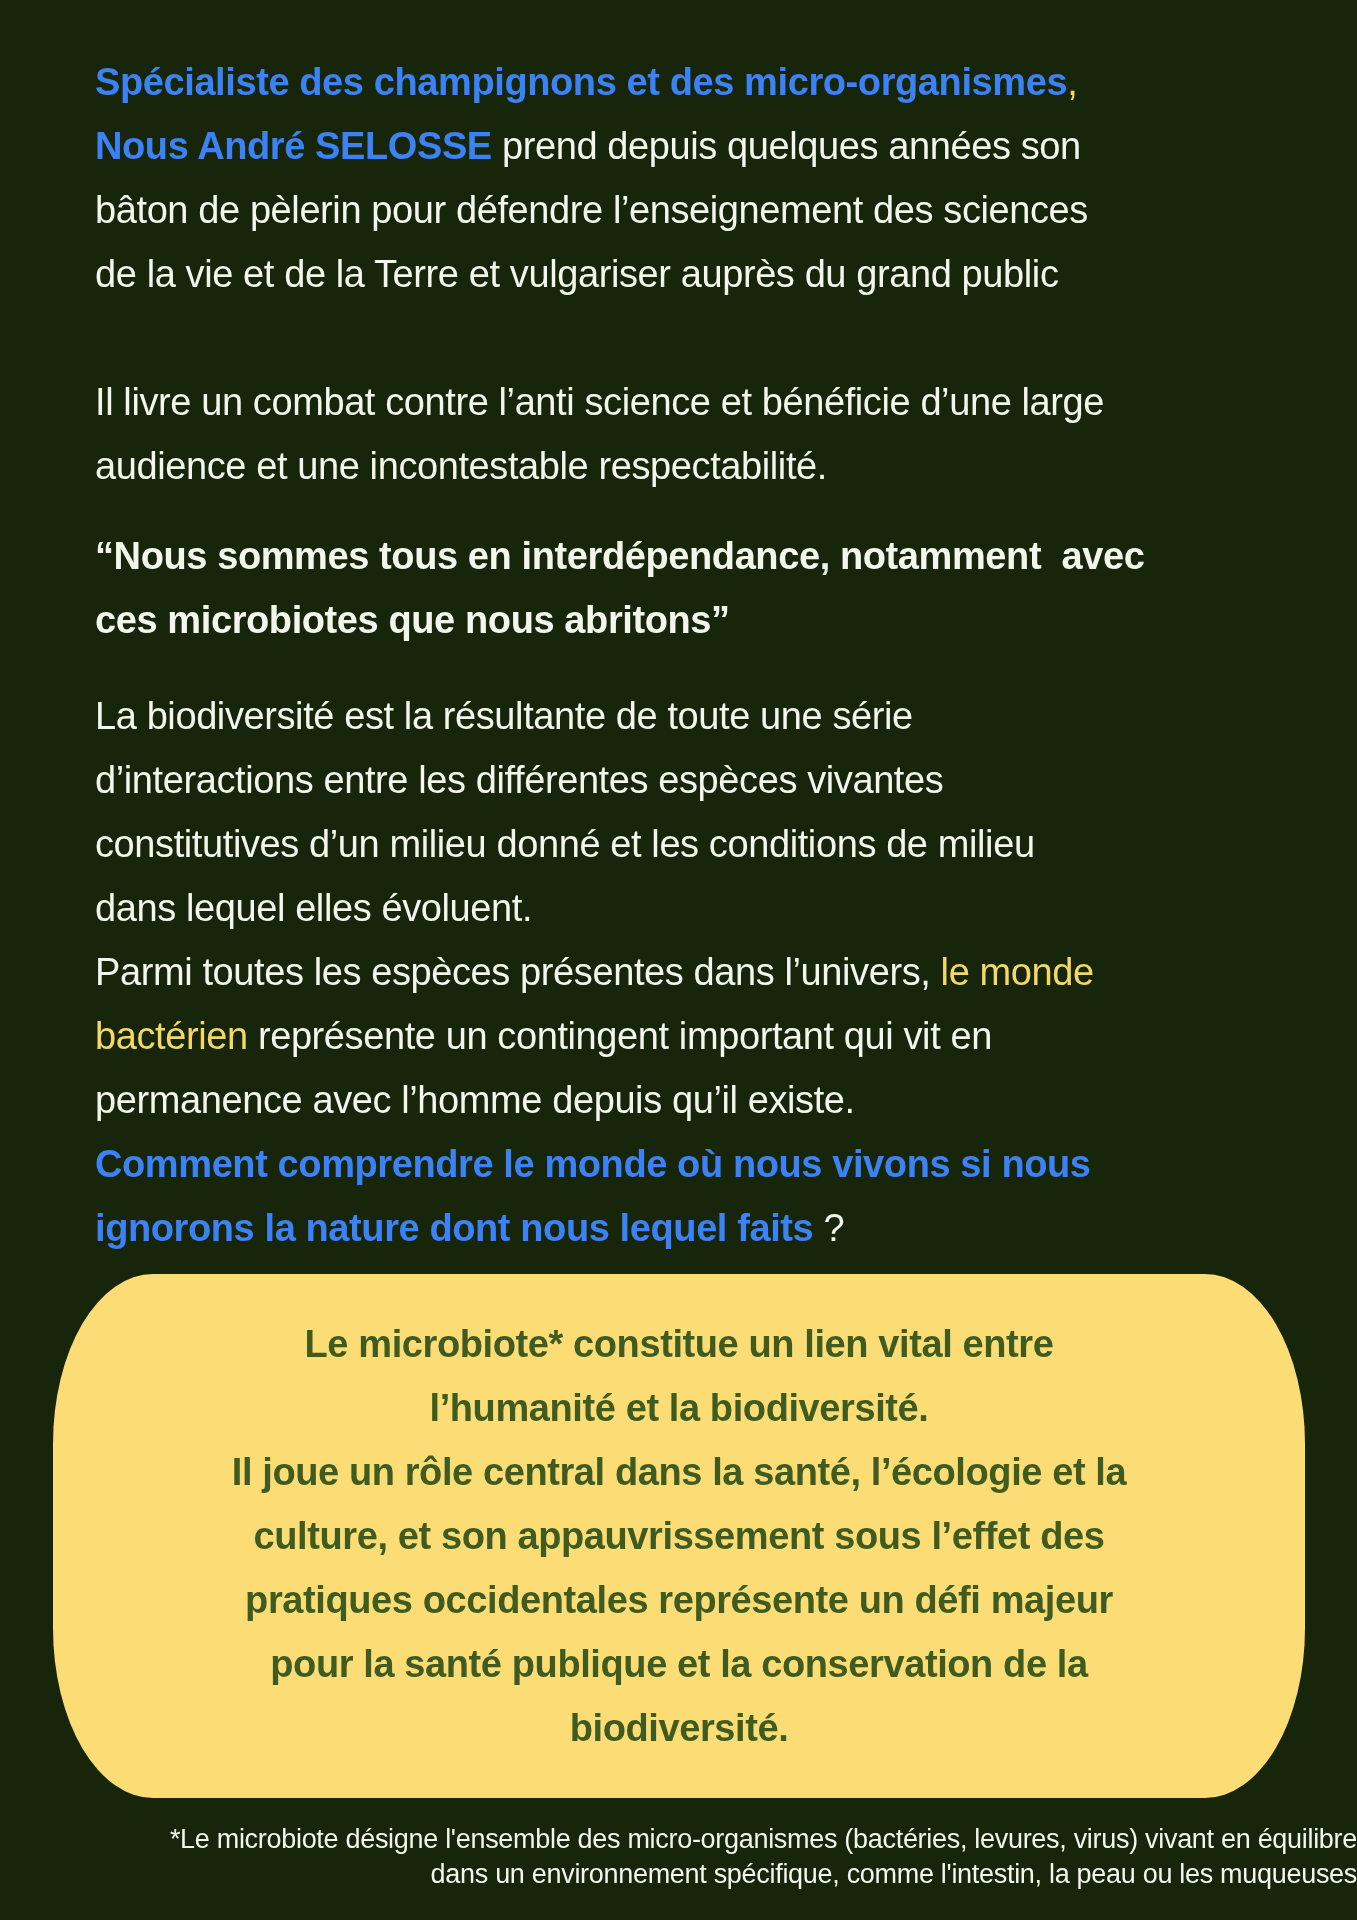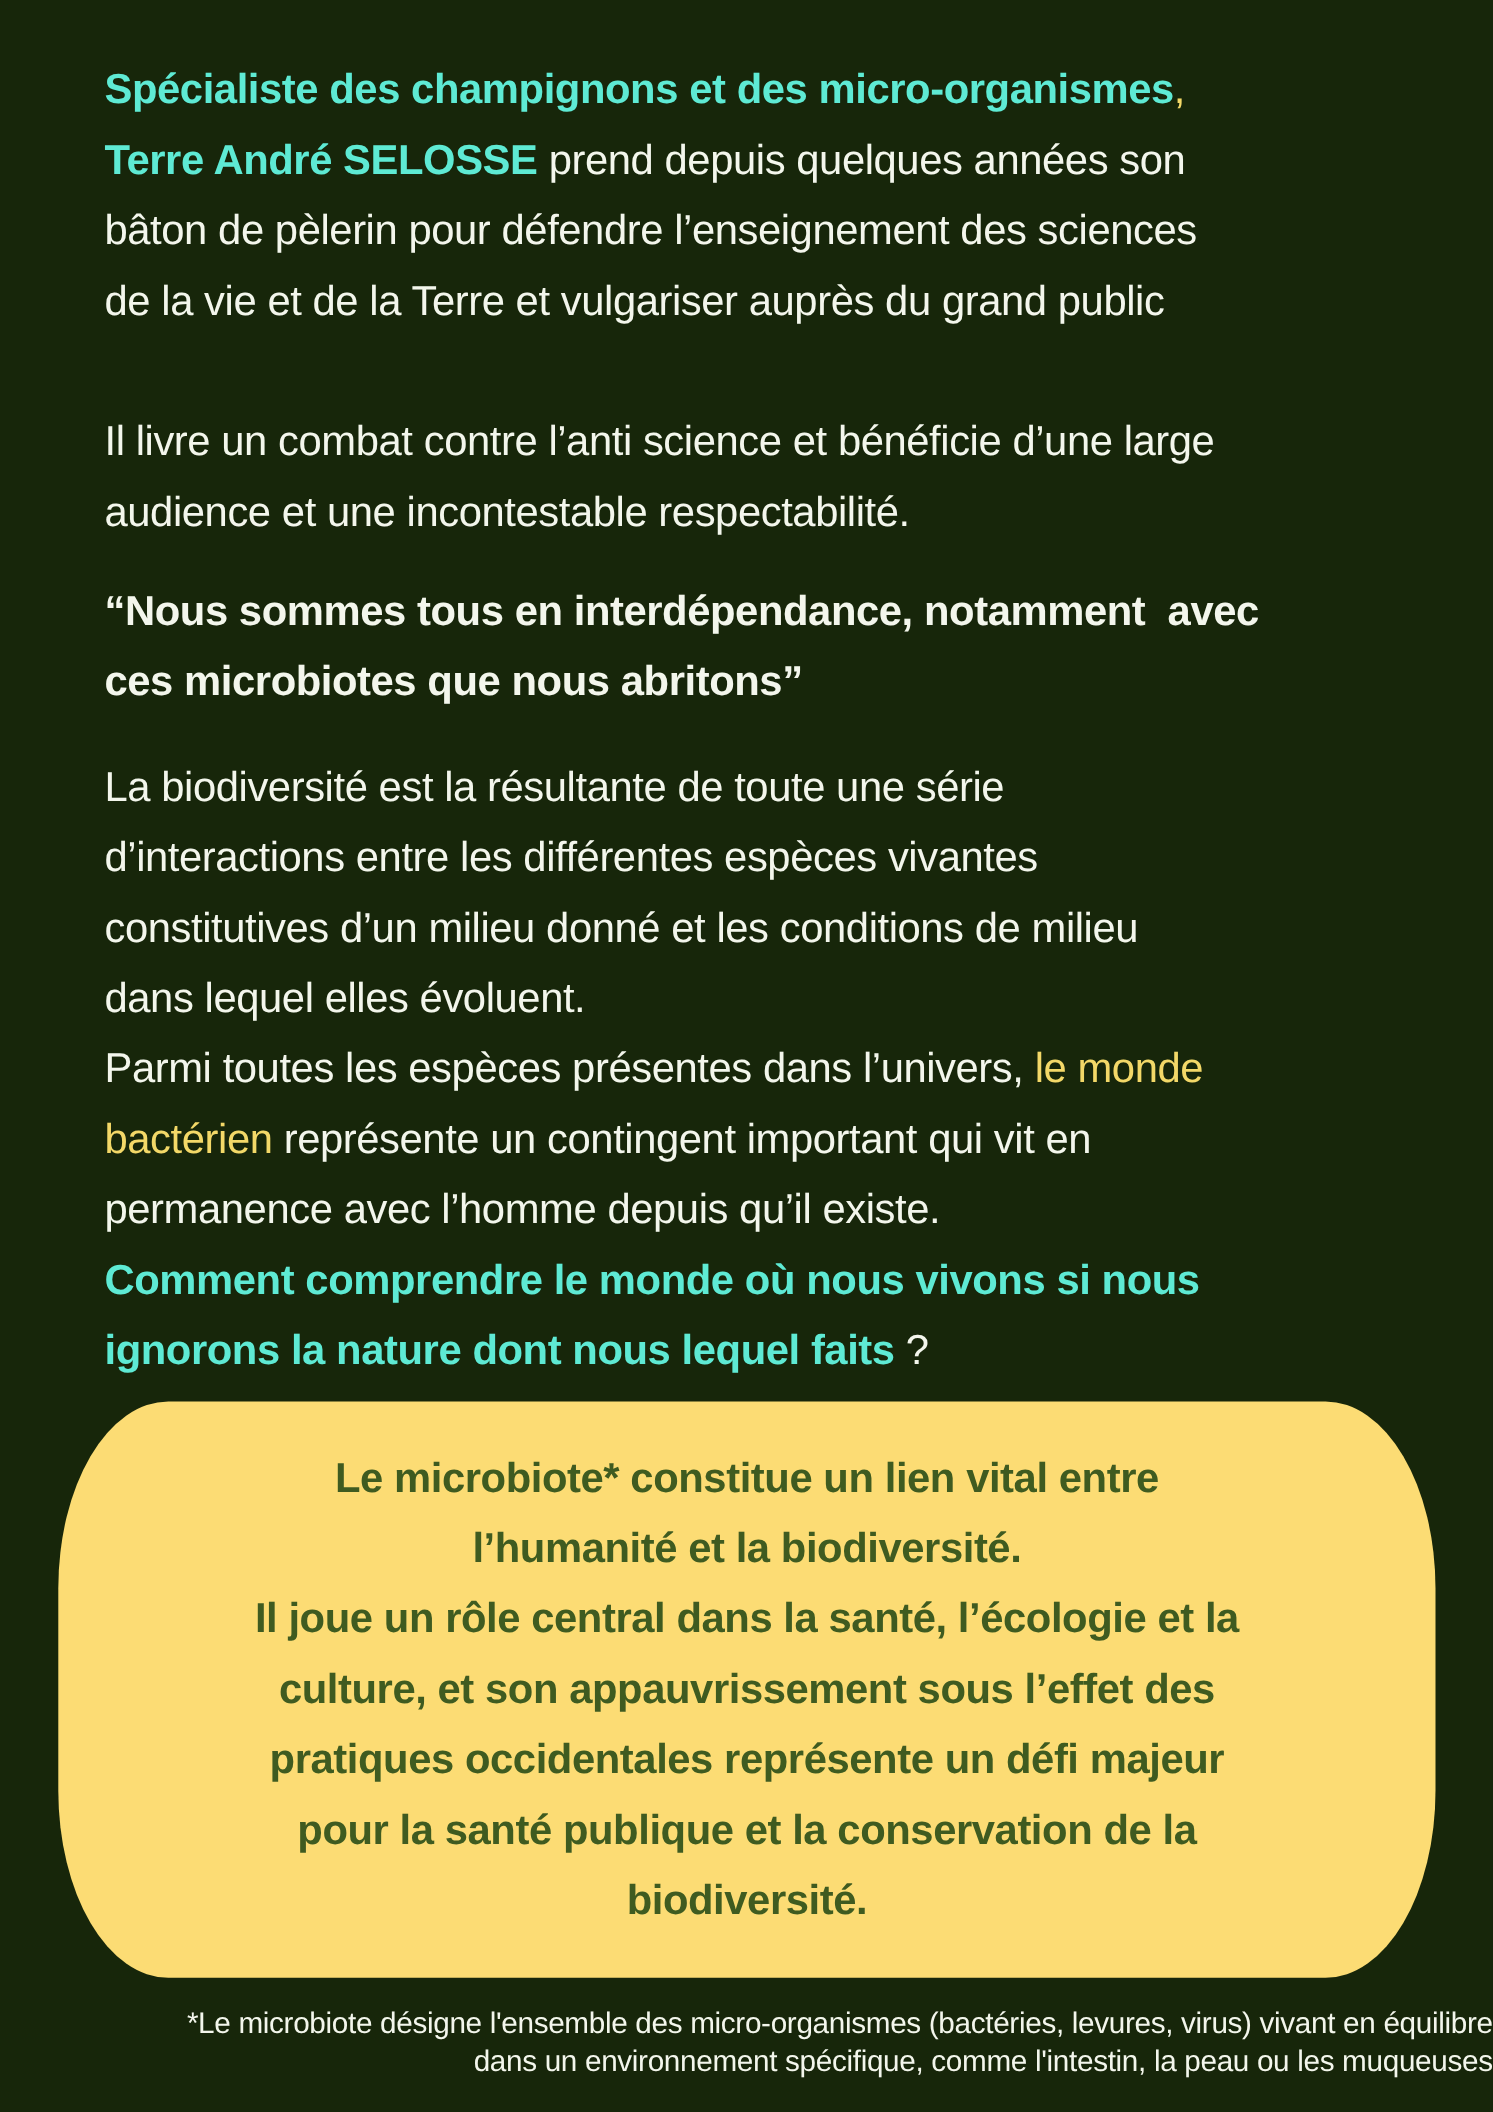--- a/index.html
+++ b/index.html
@@ -18,21 +18,21 @@
   }
   p.block {
     white-space: pre-wrap;
     font-size: 38px;
     line-height: 64px;
     letter-spacing: -0.4px;
     color: #f3f6ec;
   }
   .run-white  { color: #f3f6ec; font-weight: 400; }
   .run-yellow { color: #f3d868; font-weight: 400; }
-  .run-yellow-bold { color: #5eead4; font-weight: 700; }
+  .run-yellow-bold { color: #3b82f6; font-weight: 700; }
   .quote {
     margin-top: 26px;
     font-weight: 700;
     color: #f3d868;
   }
   .body-para { margin-top: 32px; }
   .highlight-box {
     position: absolute;
     left: 53px;
     top: 1274px;
@@ -66,21 +66,21 @@
     letter-spacing: -0.3px;
     color: #f3f6ec;
   }
 </style>
 </head>
 <body>
 
 <div class="content">
 
   <p class="block"><span class="run-yellow-bold">Spécialiste des champignons et des micro-organismes</span><span class="run-yellow">,
-</span><span class="run-yellow-bold">Terre André SELOSSE</span><span class="run-white"> prend depuis quelques années son
+</span><span class="run-yellow-bold">Nous André SELOSSE</span><span class="run-white"> prend depuis quelques années son
 bâton de pèlerin pour défendre l’enseignement des sciences
 de la vie et de la Terre et vulgariser auprès du grand public
 </span><span class="run-white">
 Il livre un combat contre l’anti science et bénéficie d’une large
 audience et une incontestable respectabilité.</span></p>
 
   <p class="block quote">“Nous sommes tous en interdépendance, notamment  avec
 ces microbiotes que nous abritons”</p>
 
   <p class="block body-para"><span class="run-white">La biodiversité est la résultante de toute une série

